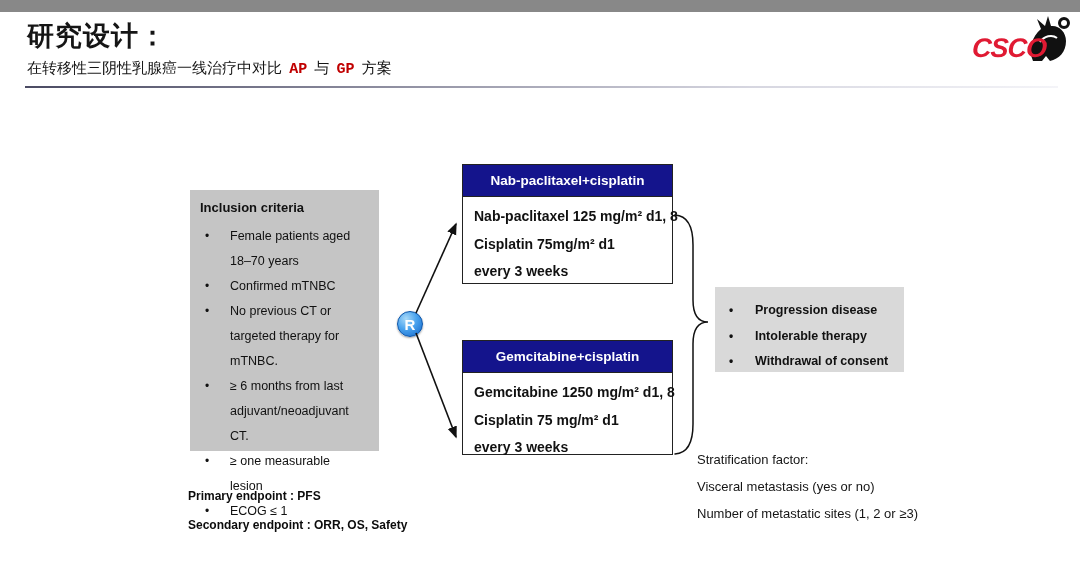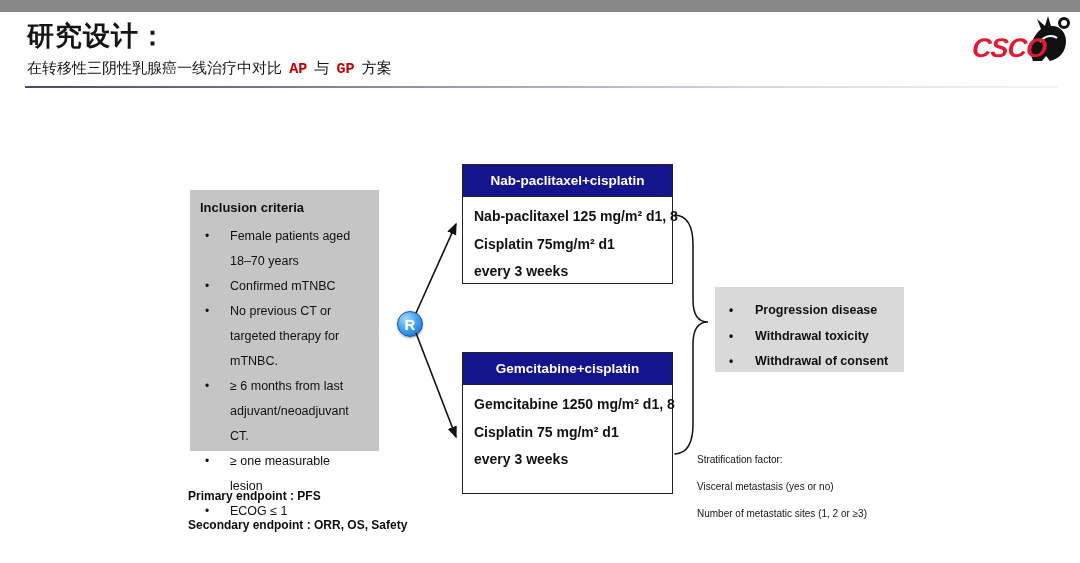--- a/index.html
+++ b/index.html
@@ -41,36 +41,36 @@
   
   .r-circle{
     position:absolute;left:397px;top:299px;width:24px;height:24px;border-radius:50%;
     background:radial-gradient(circle at 34% 28%, #a8d9f8 0%, #4aa3ee 45%, #0f63c8 100%);
     border:1px solid #0b54a8;display:flex;align-items:center;justify-content:center;
     color:#fff;font-weight:800;font-size:15px;box-shadow:0 1px 2px rgba(0,0,0,.35);
   }
   
   .arm{position:absolute;left:462px;width:211px;border:1.5px solid #222;background:#fff;box-sizing:border-box;}
   .arm-top{top:152px;height:120px;}
-  .arm-bottom{top:340px;height:142px;}
+  .arm-bottom{top:328px;height:115px;}
   .arm-header{
     background:var(--navy,#14148c);color:#fff;font-size:13.5px;font-weight:700;
     text-align:center;padding:8px 18px;border-bottom:1.5px solid #222;
   }
   .arm-body{padding:6px 11px 0 11px;}
   .arm-line{font-size:14px;font-weight:700;line-height:27.5px;white-space:nowrap;}
   
   .stop-box{
     position:absolute;left:715px;top:275px;width:189px;height:85px;
     background:var(--gray_right,#d9d9d9);box-sizing:border-box;padding-top:11px;
   }
   .stop-item{display:flex;font-size:12.5px;font-weight:700;line-height:25.5px;}
   .stop-item .blt{width:26px;padding-left:14px;flex:none;font-size:12px;}
   
-  .strat{position:absolute;left:697px;top:434px;font-size:10px;line-height:27px;color:#151515;}
+  .strat{position:absolute;left:697px;top:434px;font-size:13px;line-height:27px;color:#151515;}
   .endpoints{position:absolute;left:188px;top:470px;font-size:12px;font-weight:700;line-height:28.5px;color:#0c0c0c;}
   
   .overlay{position:absolute;left:0;top:0;pointer-events:none;}
 </style>
 </head>
 <body>
 
 <div class="slide">
 
   <div class="title">研究设计：</div>
@@ -147,21 +147,21 @@
     </div>
   </div>
 
   <div class="stop-box">
     <div class="stop-item">
         <span class="blt">•</span>
         <span>Progression disease</span>
       </div>
     <div class="stop-item">
         <span class="blt">•</span>
-        <span>Withdrawal toxicity</span>
+        <span>Intolerable therapy</span>
       </div>
     <div class="stop-item">
         <span class="blt">•</span>
         <span>Withdrawal of consent</span>
       </div>
   </div>
 
   <div class="strat">
     <div>Stratification factor:</div>
     <div>Visceral metastasis (yes or no)</div>

